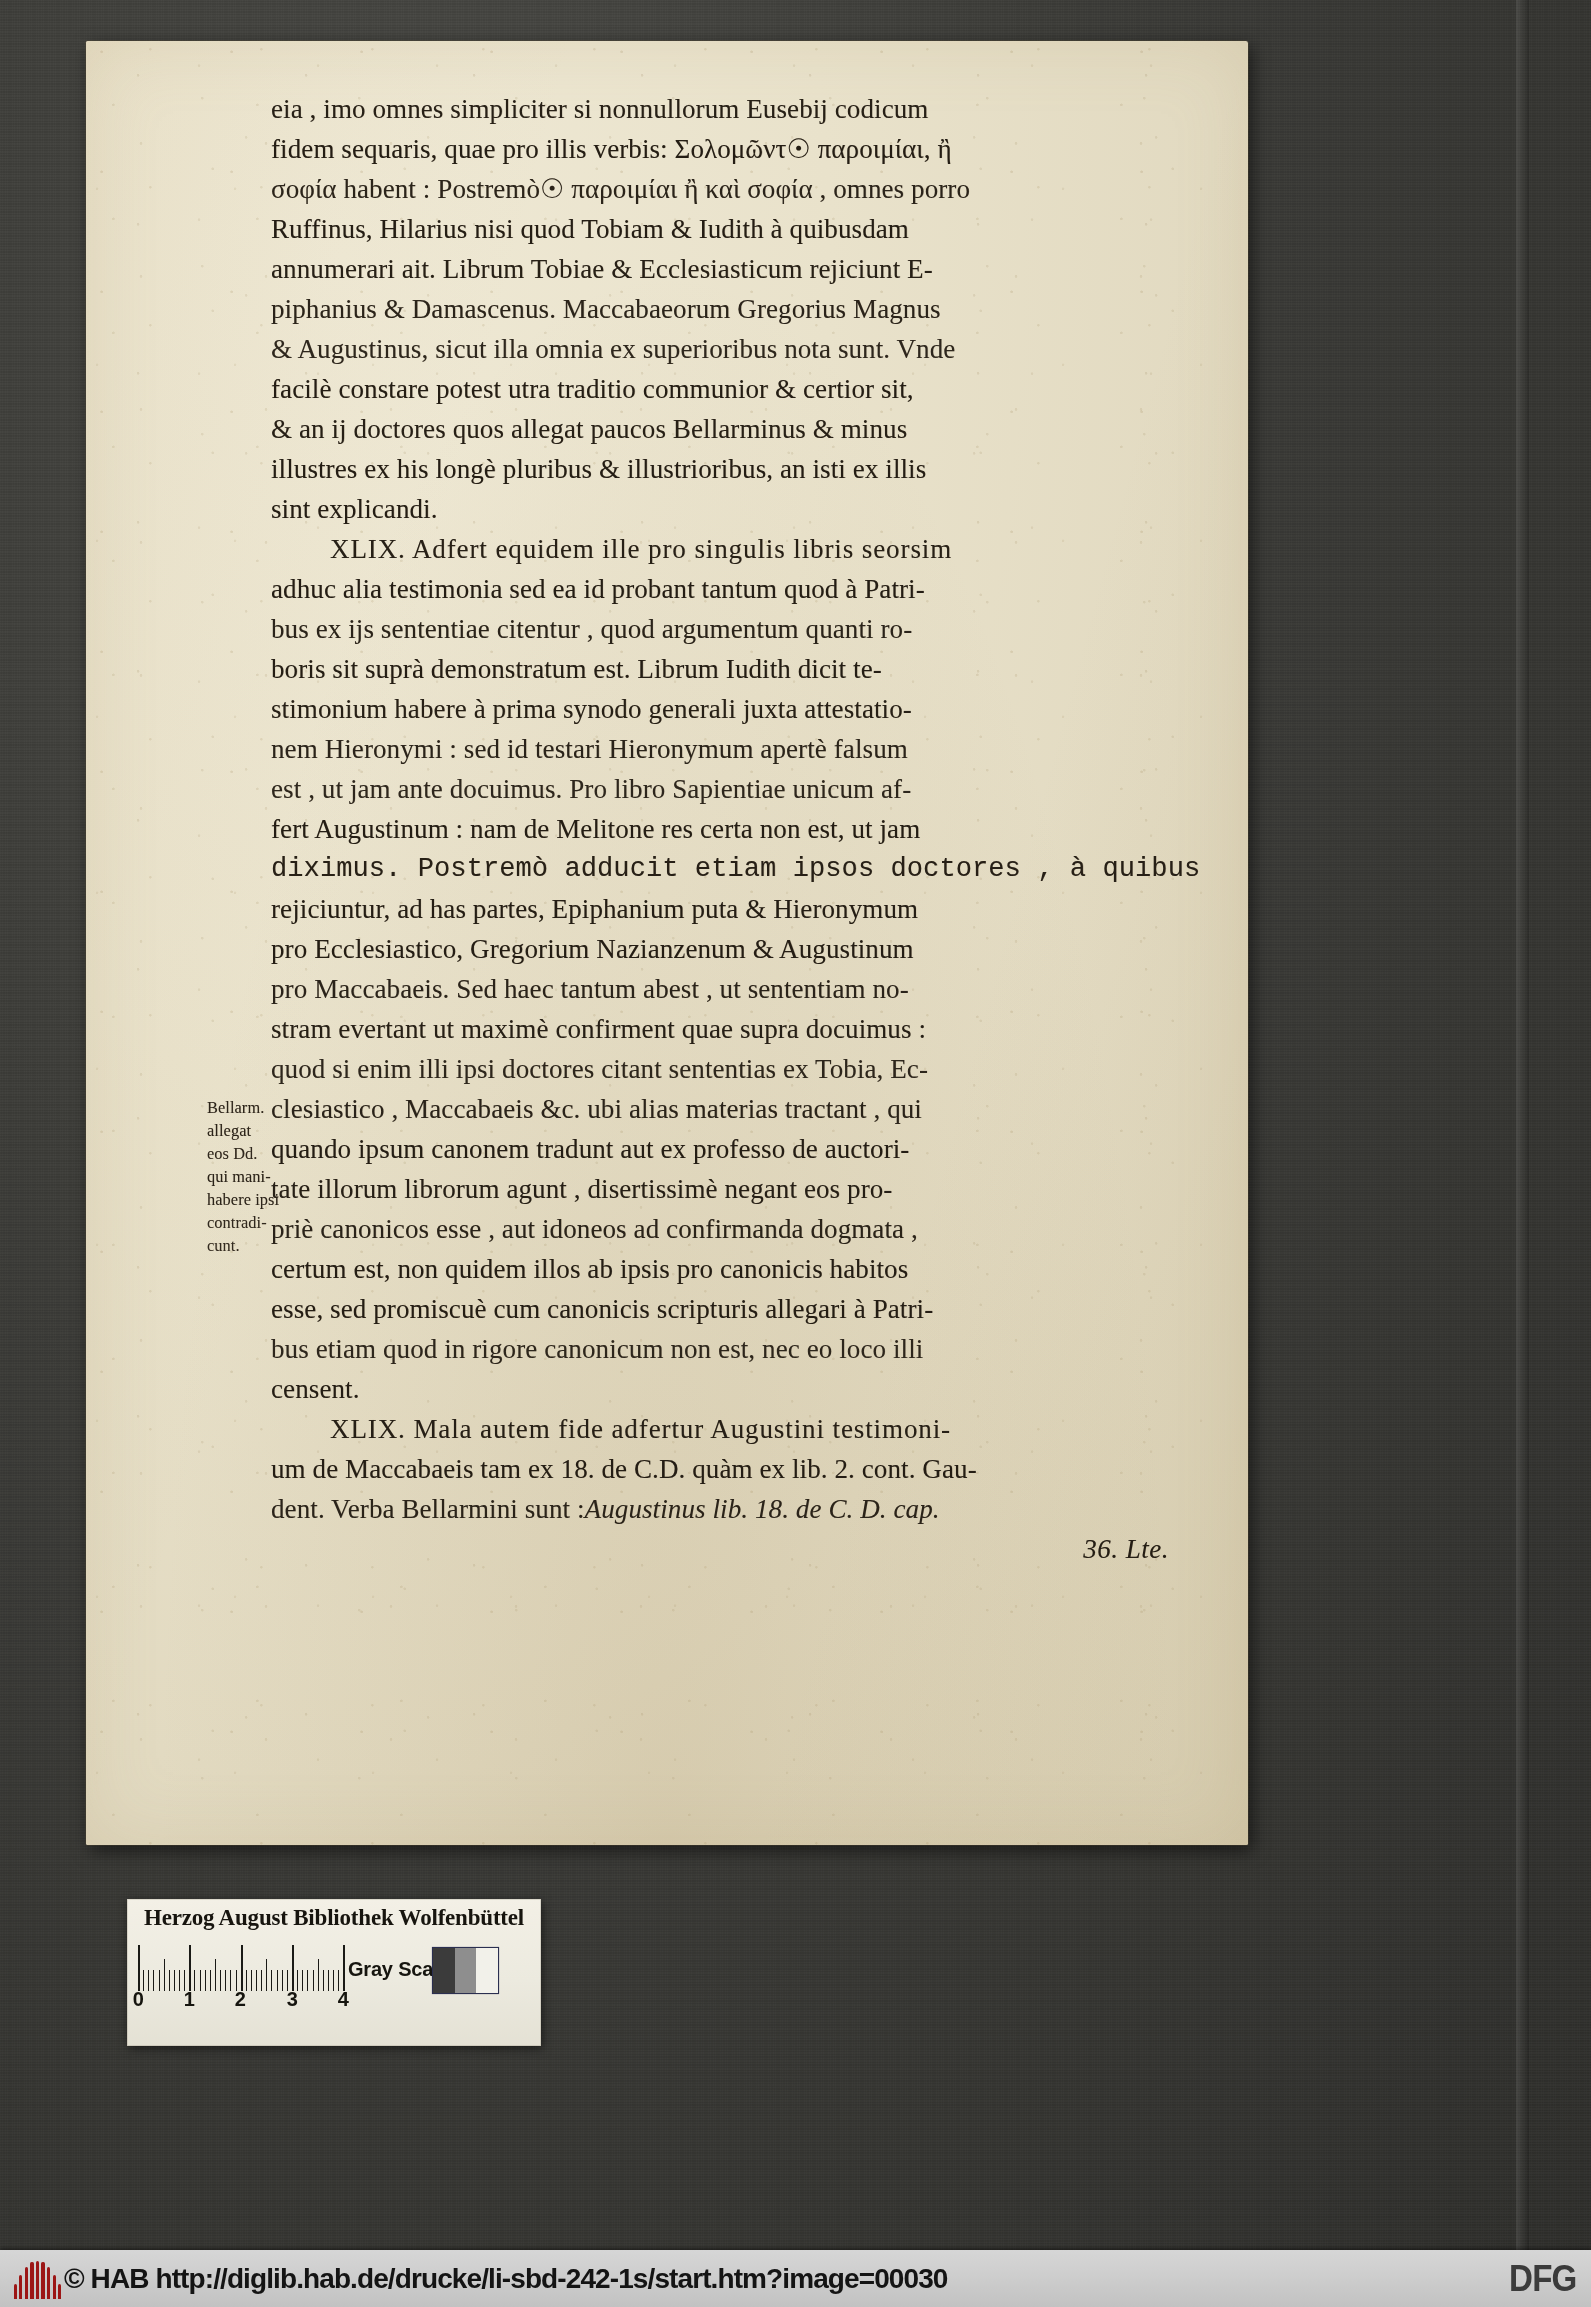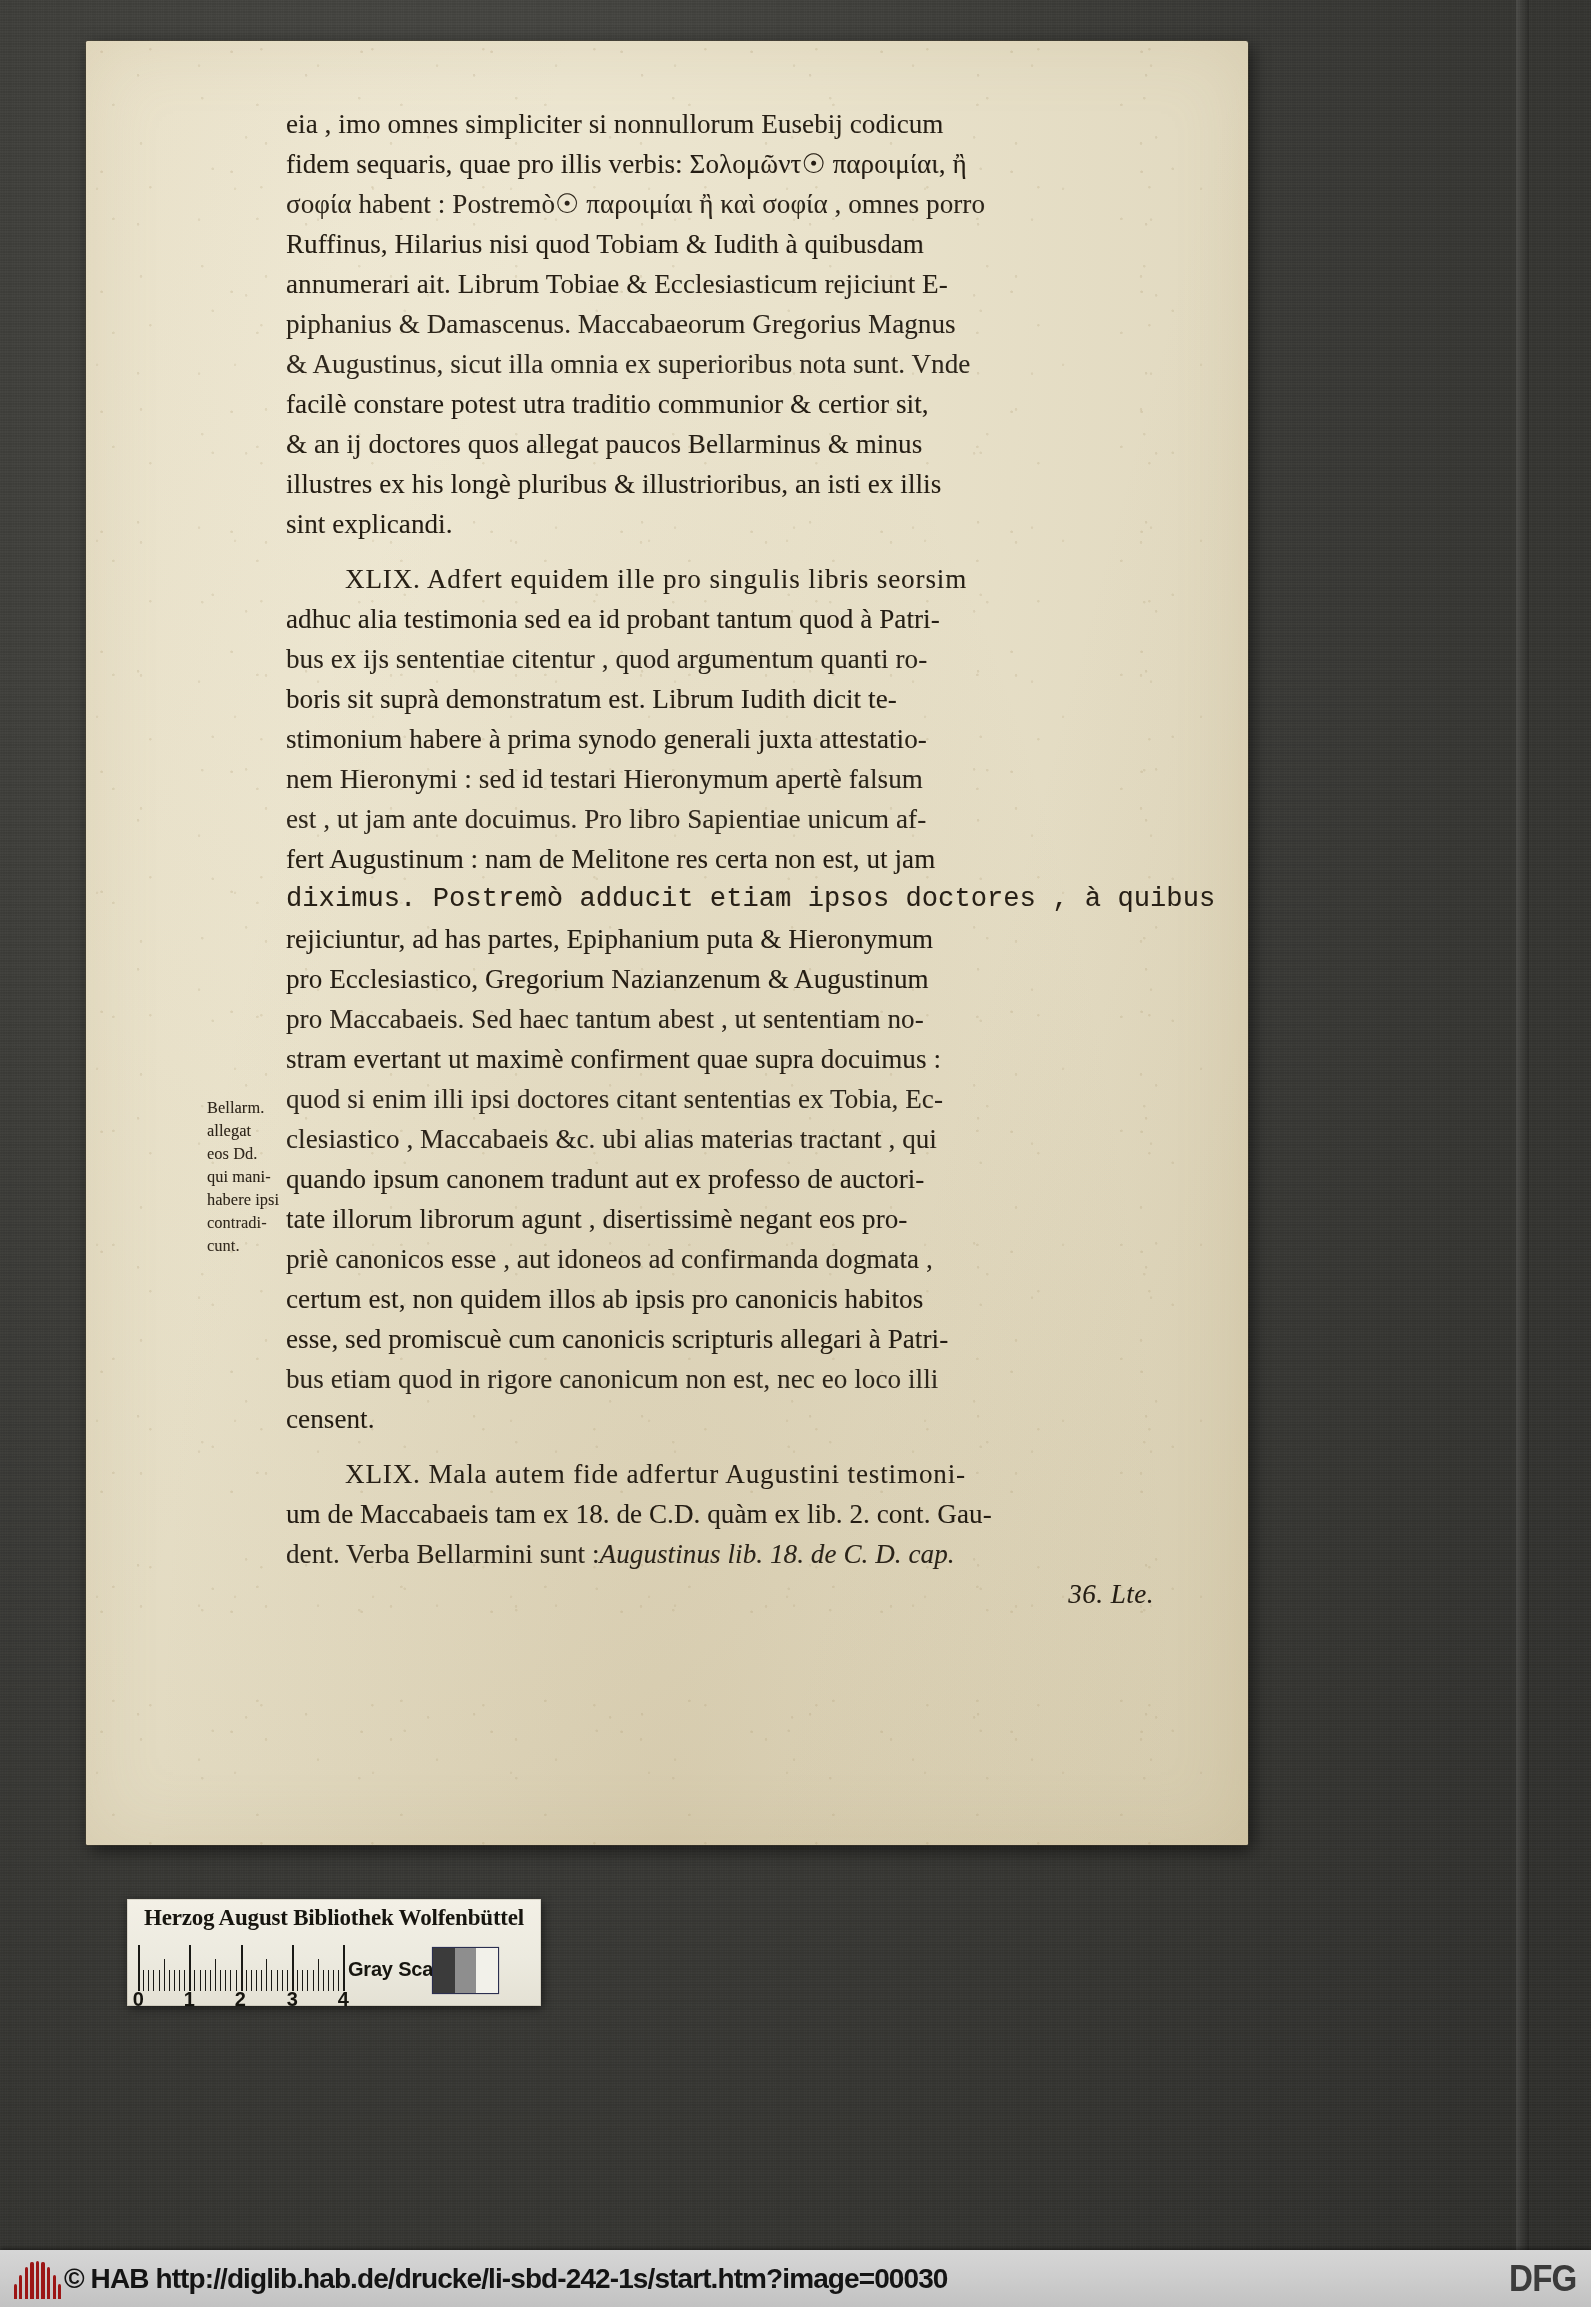--- a/index.html
+++ b/index.html
@@ -99,21 +99,21 @@
     width: 898px;
     color: #241d14;
     font-size: 27px;
     line-height: 40px;
     letter-spacing: 0.1px;
     text-align: justify;
     text-shadow: 0.3px 0.3px 0 rgba(60,44,22,.30);
     z-index: 3;
   }
   .textblock p {
-    margin: 15px;
+    margin: 0;
   }
   .line {
     display: block;
     white-space: nowrap;
     transform-origin: left center;
   }
   .indent { padding-left: 59px; }
   .sect { letter-spacing: 0.9px; }
   .it { font-style: italic; }
   .catchword {
@@ -143,21 +143,21 @@
     z-index: 3;
   }
   .marginalia .line { white-space: nowrap; }
 
   
   .target {
     position: absolute;
     left: 127px;
     top: 1899px;
     width: 414px;
-    height: 107px;
+    height: 147px;
     background: linear-gradient(180deg, #f3f0e6 0%, #eceadf 55%, #e4e1d4 100%);
     box-shadow: 1.6px 3.2px 9.5px rgba(0,0,0,.55), inset 0 0 0 0.8px rgba(120,112,92,.25);
     z-index: 4;
   }
   .target-title {
     position: absolute;
     left: 0; right: 0; top: 5.6px;
     text-align: center;
     font-family: "Liberation Serif", serif;
     font-size: 23px;

